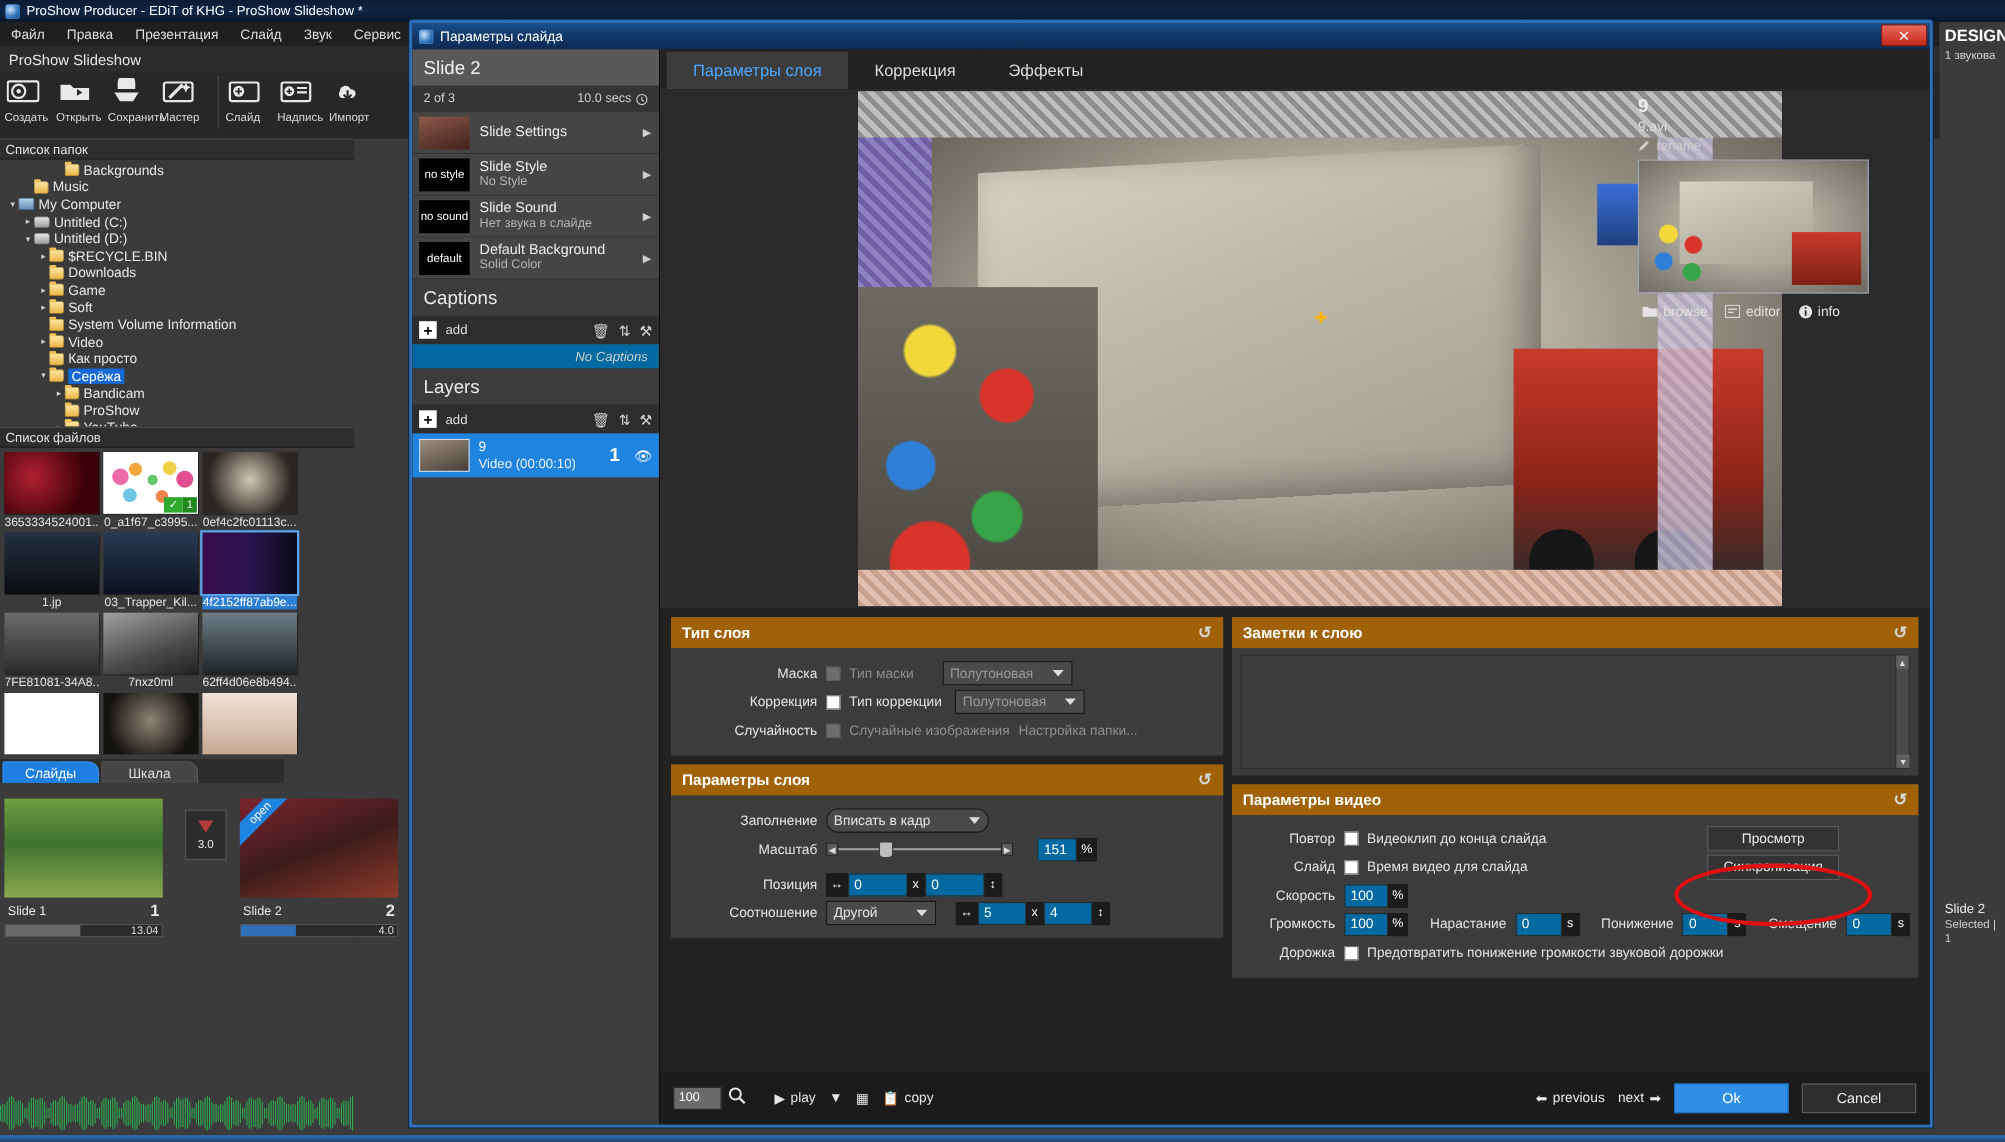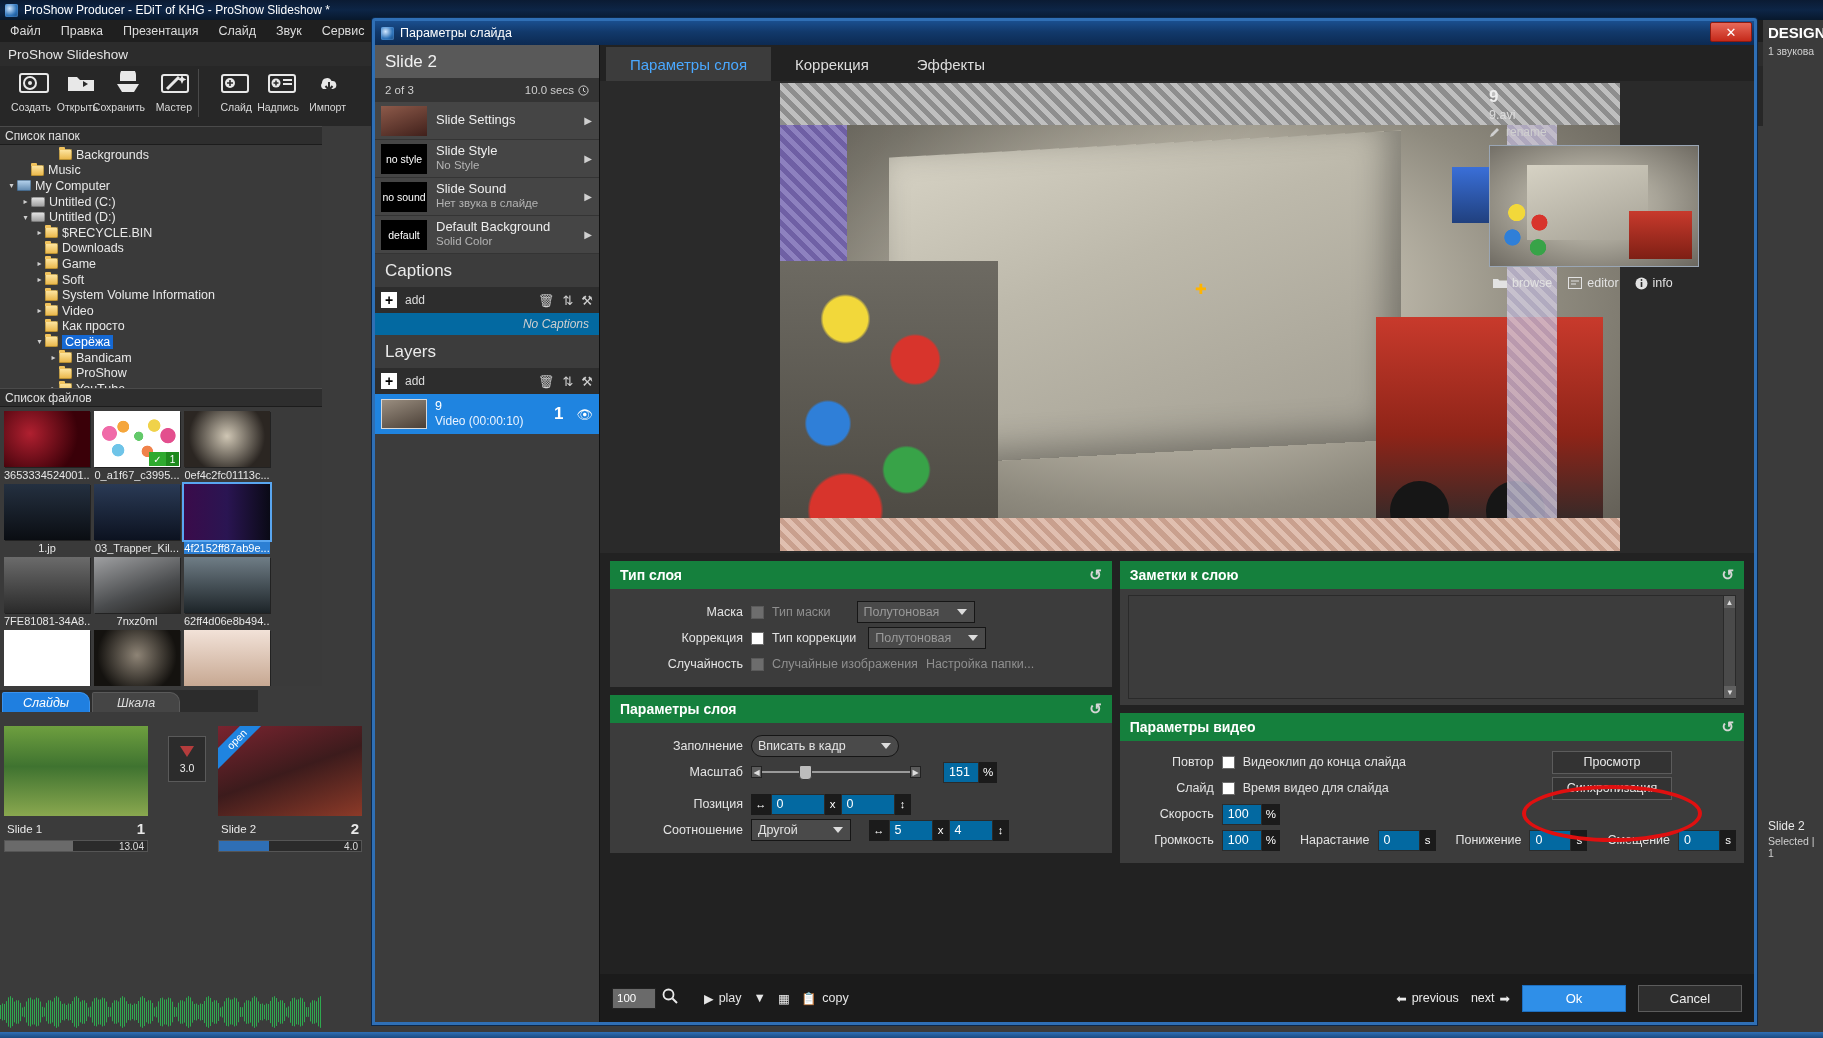--- a/index.html
+++ b/index.html
@@ -34,21 +34,21 @@
     background:#2c2c2c; color:#e4e4e4; font-size:13.5px;
     display:flex; align-items:center; padding-left:8px;
   }
 
   
   .toolbar {
     position:absolute; left:0; top:66px; width:1823px; height:60px;
     background:#272727; display:flex; align-items:flex-start; padding-left:4px;
   }
   .tbtn { width:47px; height:58px; display:flex; flex-direction:column;
-    align-items:flex-end; justify-content:flex-start; padding-top:3px; color:#d9d9d9; font-size:10.5px; }
+    align-items:flex-start; justify-content:flex-start; padding-top:3px; color:#d9d9d9; font-size:10.5px; }
   .tbtn .gl { width:34px; height:28px; display:flex; align-items:center; justify-content:center;
      color:#e8e8e8; }
   .tbtn .lbl { margin-top:4px; white-space:nowrap; }
   .tsep { width:1px; height:48px; background:#4a4a4a; margin:3px 6px 0 6px; }
 
   
   .panel-hdr {
     background:#2e2e2e; color:#e0e0e0; font-size:12px; height:19px;
     display:flex; align-items:center; padding-left:5px;
     border-bottom:1px solid #1c1c1c; border-top:1px solid #4a4a4a;
@@ -94,21 +94,21 @@
   .th5{background:linear-gradient(180deg,#2a3a55,#0c1220);}
   .th6{background:linear-gradient(160deg,#9fa0a2 0%,#4a4c4e 60%,#22211f 100%);}
   .th7{background:linear-gradient(180deg,#6b6b6b,#2a2a2a);}
   .th8{background:#fff;}
   .th9{background:radial-gradient(circle at 50% 45%,#8e8476,#14120f 75%);}
   .th10{background:linear-gradient(180deg,#6f7d86,#1d2428);}
   .th11{background:linear-gradient(90deg,#3a0b4a,#2a1552,#0a0a16);}
   .th12{background:linear-gradient(180deg,#f2e2d8,#c7a892);}
 
   .bottom-tabs { position:absolute; left:0; top:690px; width:258px; height:22px;
-     background:#2c2c2c; display:flex; align-items:flex-end; padding-left:2px;font-style:italic; }
+     background:#2c2c2c; display:flex; align-items:flex-end; padding-left:2px; }
   .btab { height:20px; min-width:88px; padding:0 12px; display:flex; align-items:center;
     justify-content:center; font-size:12.5px; color:#ddd; background:#454545;
     border:1px solid #5a5a5a; border-bottom:none; border-radius:2px 10px 0 0; margin-right:2px; }
   .btab.active { background:#1f7fe0; color:#fff; border-color:#3a93ef; }
 
   .timeline { position:absolute; left:0; top:712px; width:322px; height:326px; background:#3b3b3b; }
   .slidecell { position:absolute; top:14px; width:144px; height:90px; }
   .slidecell .img { width:100%; height:100%; }
   .sc1 .img { background:linear-gradient(180deg,#6e9f3f 0%,#3f7330 45%,#8aa84f 100%); }
   .sc2 .img { background:linear-gradient(160deg,#7a2430 0%,#3c1b1c 50%,#8c3a28 100%); }
@@ -241,21 +241,21 @@
   .tp-thumb .tr { position:absolute; right:3%; bottom:6%; width:30%; height:40%;
      background:linear-gradient(180deg,#c83a2c,#7e1f14); }
   .tp-acts { display:flex; gap:16px; margin-top:9px; padding-left:4px;
      color:#e2e2e2; font-size:12.5px; align-items:center; }
   .tp-acts .it { display:flex; align-items:center; gap:5px; }
 
   
   .panels { flex:1; display:flex; gap:8px; padding:8px 10px 0 10px; background:#222; }
   .pcol { flex:1; display:flex; flex-direction:column; gap:8px; }
   .pbox { background:#3c3c3c; }
-  .pbox-hd { height:28px; background:#15803d; display:flex; align-items:center;
+  .pbox-hd { height:28px; background:#a16207; display:flex; align-items:center;
     justify-content:space-between; padding:0 10px; color:#fff; font-size:14px; font-weight:bold; }
   .reset { color:#d6d6d6; font-size:15px; }
   .pbox-bd { padding:10px 8px 10px 8px; }
 
   .frow2 { display:flex; align-items:center; height:26px; gap:8px; }
   .flab { width:125px; text-align:right; color:#e4e4e4; font-size:12.5px; flex:0 0 auto; }
   .cbx { width:13px; height:13px; background:#fff; border:1px solid #6c6c6c; flex:0 0 auto; }
   .cbx.dimmed { background:#6d6d6d; border-color:#5a5a5a; }
   .cbx.checked { background:#1f84e0; border-color:#1f84e0; position:relative; }
   .cbx.checked:after { content:"\2714"; position:absolute; left:1px; top:-1px; color:#fff; font-size:11px; }
@@ -1069,20 +1069,25 @@
                     <span class="numf" style="width:42px;">0</span>
                     <span class="unit">s</span>
                   </span>
                   <span class="ctext" style="margin-left:12px;">Смещение</span>
                   <span style="display:flex;">
                     <span class="numf" style="width:42px;">0</span>
                     <span class="unit">s</span>
                   </span>
                 </div>
 
+                <div class="frow2">
+                  <span class="flab" style="width:86px;">Дорожка</span>
+                  <span class="cbx"></span>
+                  <span class="ctext">Предотвратить понижение громкости звуковой дорожки</span>
+                </div>
 
               </div>
               <div class="ellipse" id="sync-ellipse" style="left: 402.25px; top: 71.5px; width: 180px; height: 57px; border-color: rgb(224, 16, 16);"></div>
             </div>
           </div>
         </div>
 
         <div class="dfoot">
           <div class="zoomf">
             <span class="nf">100</span>

